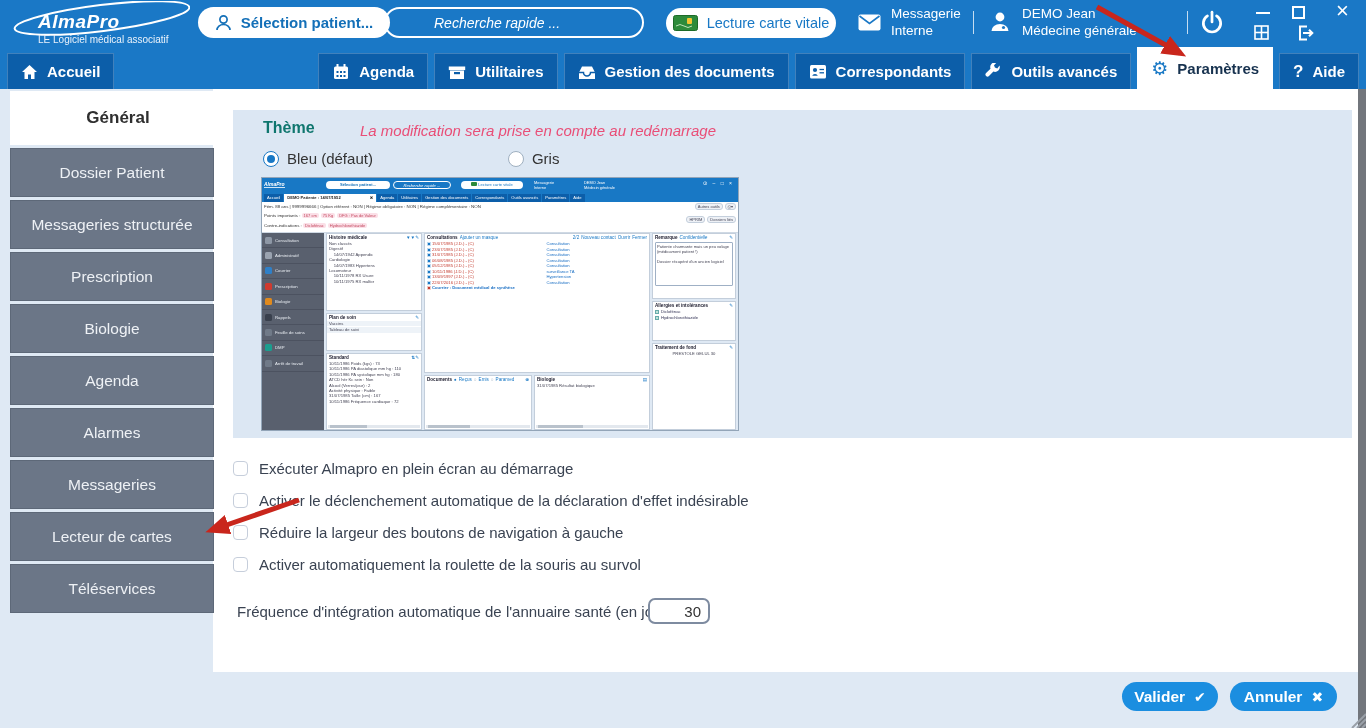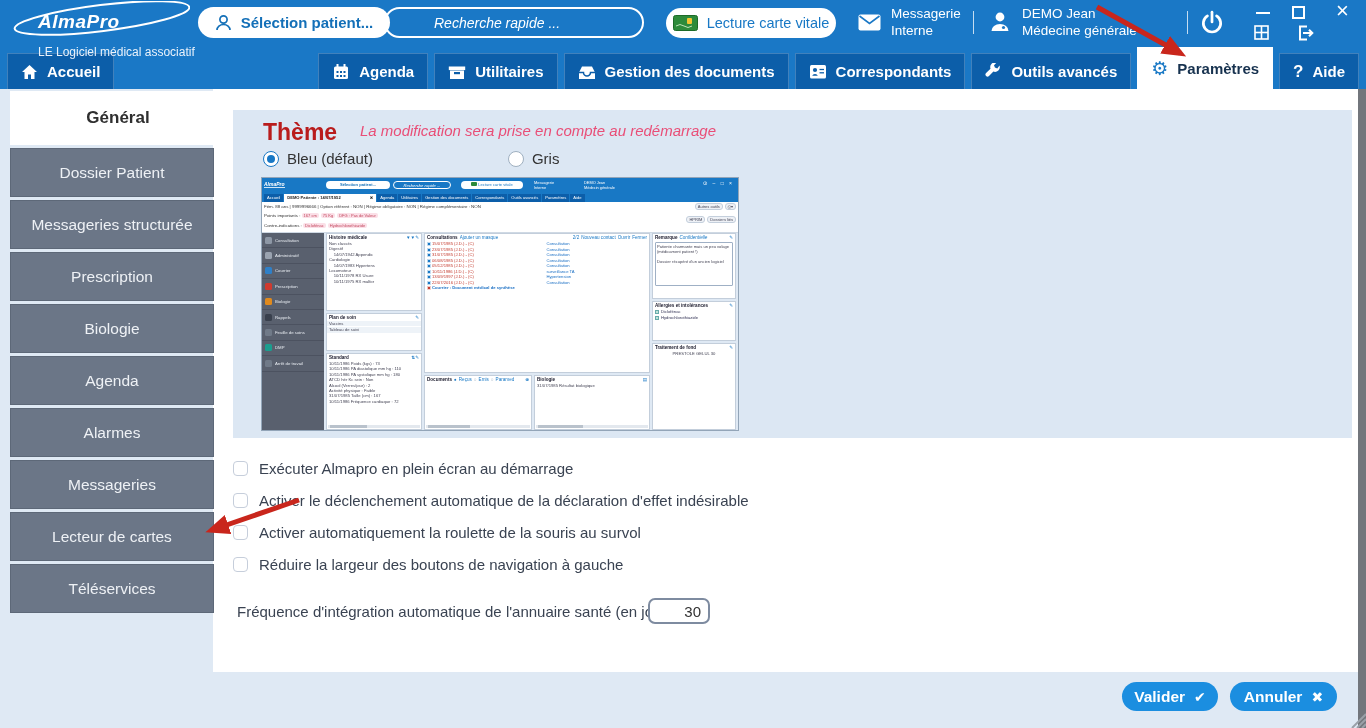--- a/index.html
+++ b/index.html
@@ -2,21 +2,21 @@
 <html><head>
 <meta charset="utf-8">
 <style>
 *{margin:0;padding:0;box-sizing:border-box}
 html,body{width:1366px;height:728px}
 body{position:relative;font-family:"Liberation Sans","DejaVu Sans",sans-serif;background:#dfe9f4;overflow:hidden;color:#333}
 
 .topbar{position:absolute;left:0;top:0;width:1366px;height:46px;background:#1a78c6;z-index:5}
 .logo{position:absolute;left:8px;top:1px;width:182px;height:44px}
 .logo-name{position:absolute;left:30px;top:10px;font-size:19px;font-weight:bold;font-style:italic;color:#fff;letter-spacing:.5px}
-.logo-sub{position:absolute;left:30px;top:44px;font-size:12px;color:#eaf2fb;white-space:nowrap}
+.logo-sub{position:absolute;left:30px;top:33px;font-size:10px;color:#eaf2fb;white-space:nowrap}
 .pill-patient{position:absolute;left:198px;top:7px;width:192px;height:31px;background:#fff;border-radius:16px;display:flex;align-items:center;justify-content:center;gap:9px;color:#1470b8;font-weight:bold;font-size:15px;z-index:2;cursor:pointer}
 .pill-search{position:absolute;left:384px;top:7px;width:260px;height:31px;border:2px solid #fff;border-radius:16px;display:flex;align-items:center;padding-left:48px;color:#fff;font-style:italic;font-size:14px;cursor:text}
 .pill-card{position:absolute;left:666px;top:8px;width:170px;height:30px;background:#fff;border-radius:15px;display:flex;align-items:center;justify-content:center;gap:9px;color:#1878c5;font-size:14.5px;cursor:pointer}
 .tb-group{position:absolute;top:5px;display:flex;align-items:center;gap:10px;color:#fff;font-size:13.5px;line-height:17px;cursor:pointer}
 .tb-sep{position:absolute;top:11px;width:1px;height:23px;background:rgba(255,255,255,.75)}
 .winbtn{position:absolute;color:#fff;cursor:pointer}
 
 .tabrow{position:absolute;left:0;top:46px;width:1366px;height:43px;background:#1a78c6;display:flex;align-items:flex-end;padding:0 4px;z-index:4}
 .tab{height:36px;margin:0 3px;background:#0c5ea9;border:1px solid rgba(255,255,255,.22);border-bottom:none;color:#fff;display:flex;align-items:center;gap:9px;padding:0 13px;font-size:15px;font-weight:600;white-space:nowrap;cursor:pointer}
 .tab.active{background:#fff;color:#17324f;height:42px;border-color:#fff}
@@ -25,21 +25,21 @@
 .qmark{font-size:17px;font-weight:800}
 .gear{font-size:19px;color:#1878c5;line-height:19px}
 
 .sidebar{position:absolute;left:0;top:89px;width:196px;bottom:0;background:#dfe9f4;z-index:3}
 .side-active{position:absolute;left:10px;top:2px;width:216px;height:54px;background:#fff;display:flex;align-items:center;justify-content:center;font-size:17px;font-weight:bold;color:#2f2f2f;cursor:pointer}
 .side-list{position:absolute;left:10px;top:59px;width:204px}
 .side-item{height:49px;margin-bottom:3px;background:#6b7687;border:1px solid #5d6878;color:#eef1f5;display:flex;align-items:center;justify-content:center;font-size:15.5px;cursor:pointer}
 
 .mainpanel{position:absolute;left:213px;top:89px;width:1145px;height:583px;background:#fff;z-index:2}
 .themebox{position:absolute;left:20px;top:21px;width:1119px;height:328px;background:#dce7f3}
-.theme-title{position:absolute;left:30px;top:9px;font-size:23px;font-weight:bold;color:#b91c1c}
+.theme-title{position:absolute;left:30px;top:9px;font-size:16px;font-weight:bold;color:#0f766e}
 .theme-note{position:absolute;left:127px;top:12px;font-size:15px;font-style:italic;color:#e94e77}
 .radio-row{position:absolute;left:30px;top:40px;display:flex;align-items:center;gap:8px;font-size:15px;color:#333}
 .radio{width:16px;height:16px;border-radius:50%;background:#fff;border:1px solid #9fb0c0;position:relative;flex:none;cursor:pointer}
 .radio.sel{border-color:#1878c5}
 .radio.sel::after{content:"";position:absolute;left:3px;top:3px;width:8px;height:8px;border-radius:50%;background:#1878c5}
 .cb-list{position:absolute;left:20px;top:372px}
 .cbrow{display:flex;align-items:center;gap:11px;height:15px;margin-bottom:17px;cursor:pointer}
 .cb{width:15px;height:15px;border:1px solid #c6cedb;border-radius:4px;background:#fff;flex:none}
 .cbl{font-size:15px;color:#3a4352;white-space:nowrap}
 .freq-label{position:absolute;left:24px;top:514px;font-size:15px;color:#3a4352}
@@ -494,25 +494,25 @@
   <div class="cbrow">
         <span class="cb"></span>
         <span class="cbl">Exécuter Almapro en plein écran au démarrage</span>
       </div>
       <div class="cbrow">
         <span class="cb"></span>
         <span class="cbl">Activer le déclenchement automatique de la déclaration d'effet indésirable</span>
       </div>
       <div class="cbrow">
         <span class="cb"></span>
-        <span class="cbl">Activer automatiquement la roulette de la souris au survol</span>
+        <span class="cbl">Réduire la largeur des boutons de navigation à gauche</span>
       </div>
       <div class="cbrow">
         <span class="cb"></span>
-        <span class="cbl">Réduire la largeur des boutons de navigation à gauche</span>
+        <span class="cbl">Activer automatiquement la roulette de la souris au survol</span>
       </div>
     </div>
 
   <div class="freq-label">Fréquence d'intégration automatique de l'annuaire santé (en jours)</div>
   <input class="freq-input" value="30" style="">
 </div>
 
 <div class="btn" style="left:1122px;width:96px">
   <span>Valider</span>
   <span class="bicon">✔</span>

